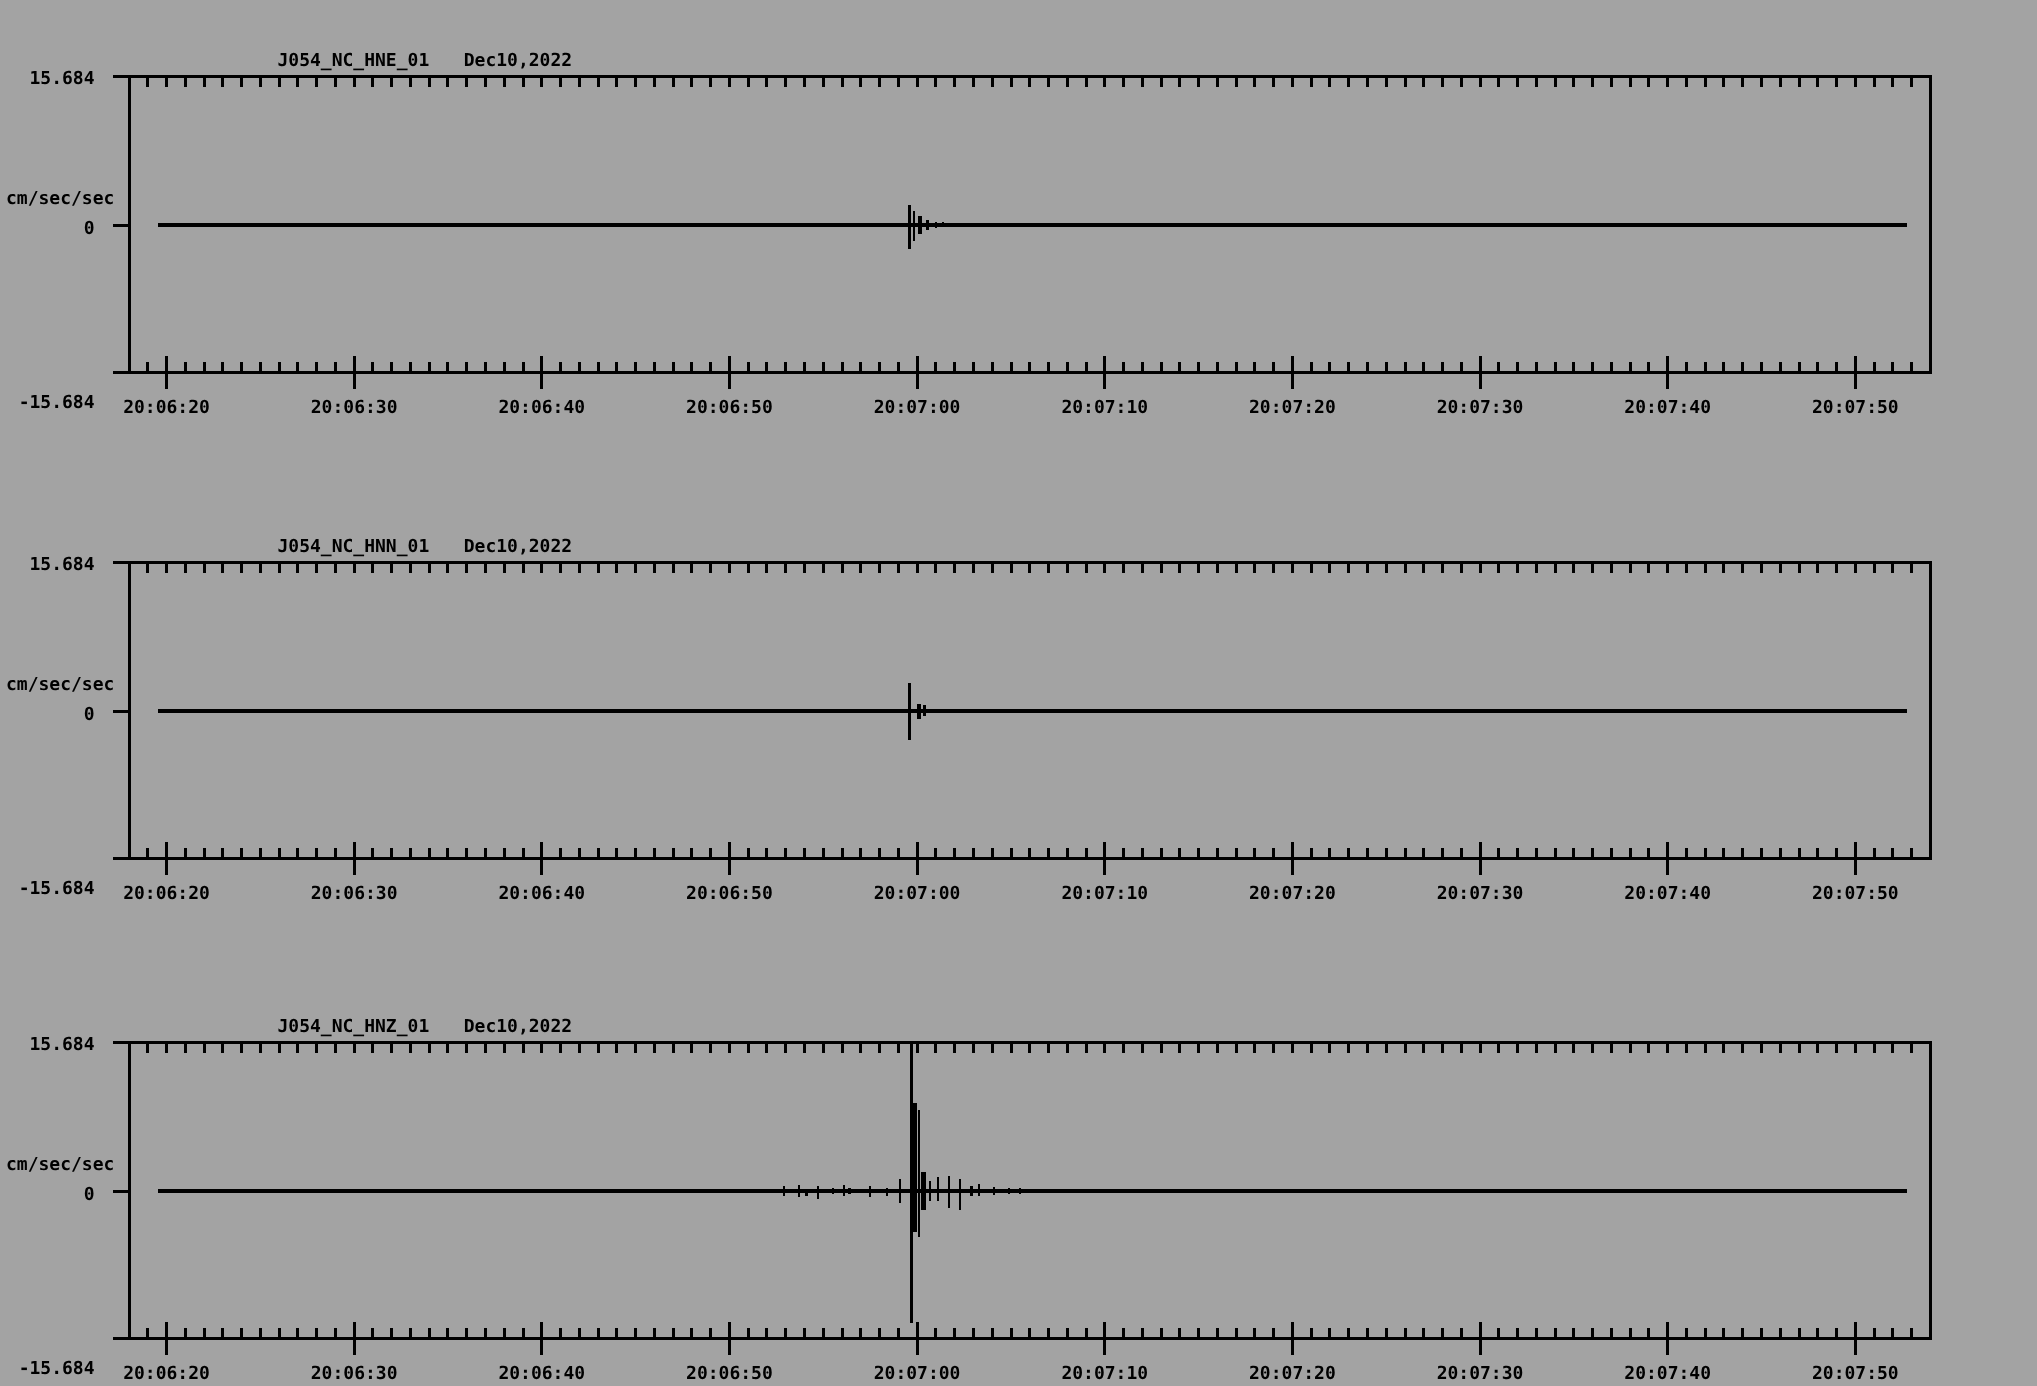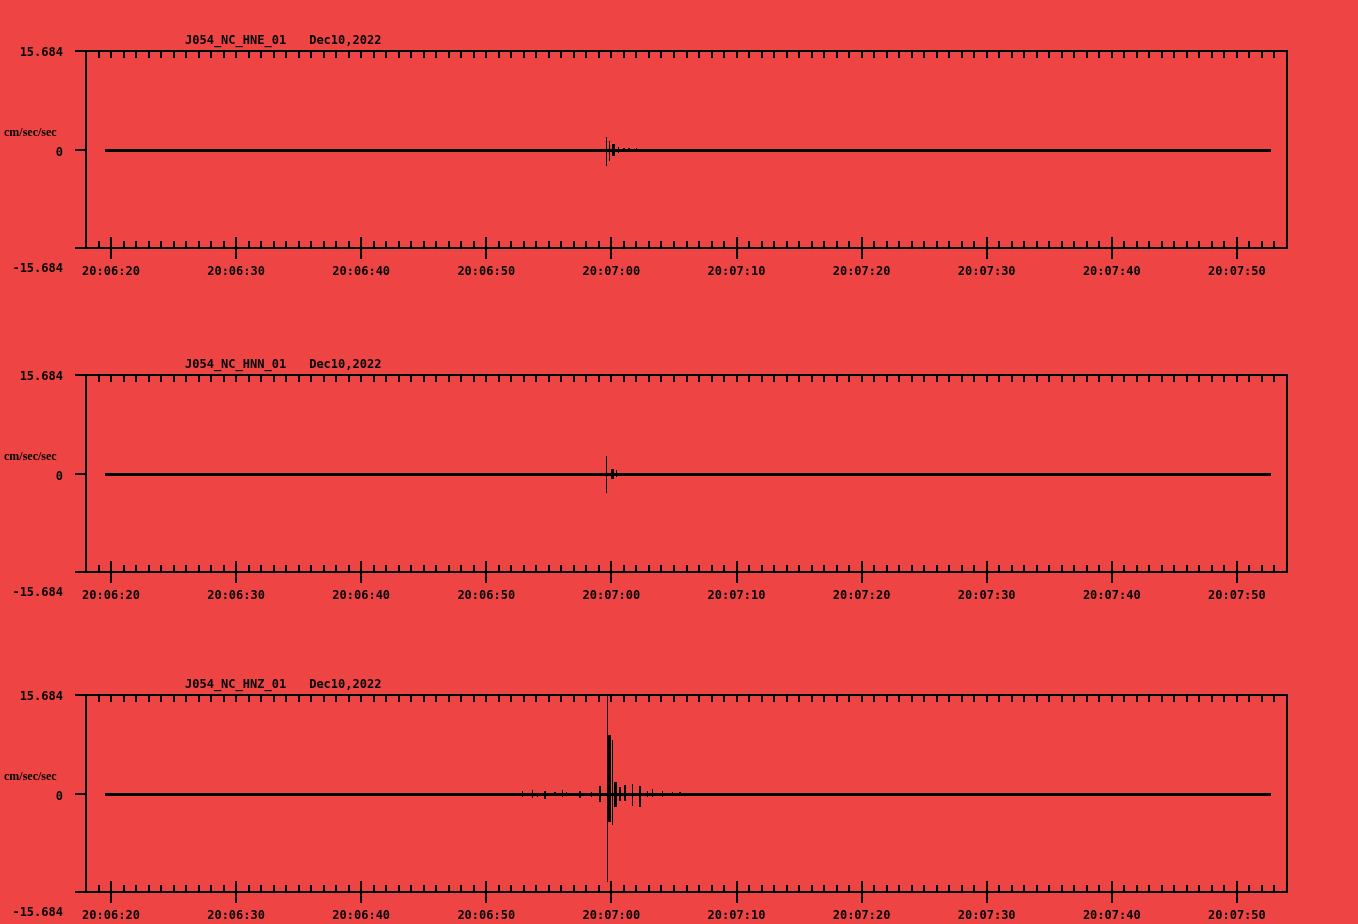--- a/index.html
+++ b/index.html
@@ -1,35 +1,35 @@
 <!DOCTYPE html>
 <html><head>
 <meta charset="utf-8">
 <style>
   html,body{margin:0;padding:0;background:#ffffff;}
   #figure{
     position:relative;
     width:1358px;height:924px;
-    background:#ef4444;
+    background:#a3a3a3;
     color:#000;
     font-family:"DejaVu Sans Mono","Liberation Mono",monospace;
     font-weight:bold;
     overflow:hidden;
   }
   .panel{position:absolute;left:0;width:1358px;height:300px;}
   .panel-title{
     position:absolute;top:33px;left:185px;
     font-size:12px;line-height:14px;white-space:pre;
   }
   .panel-title .date{margin-left:23px;}
   .ylab{
     position:absolute;font-size:12px;line-height:14px;height:14px;
   }
   .ymax{top:45px;left:0;width:63px;text-align:right;}
-  .yunit{top:125px;left:4px;font-family:Liberation Serif, serif;}
+  .yunit{top:125px;left:4px;}
   .yzero{top:145px;left:0;width:63px;text-align:right;}
   .ymin{top:241px;left:0;width:63px;text-align:right;margin-top:20px;}
   svg.plot{position:absolute;top:0;left:0;display:block;}
   .xlabels{position:absolute;top:0;left:0;width:1098px;height:300px;pointer-events:none;}
   .xlab{
     position:absolute;top:264px;width:100px;margin-left:-50px;
     text-align:center;font-size:12px;line-height:14px;
   }
 </style>
 </head>

